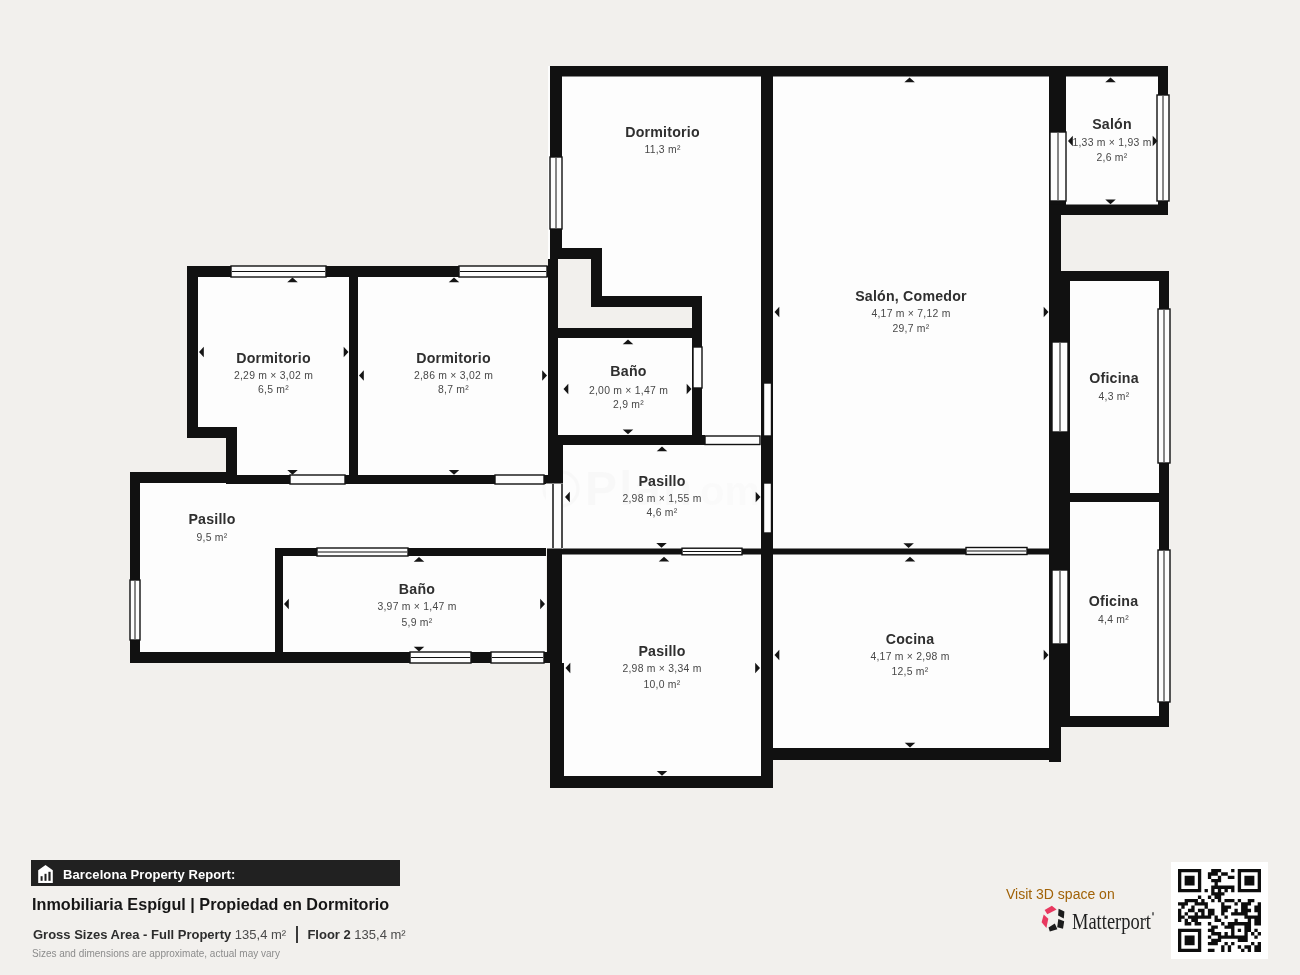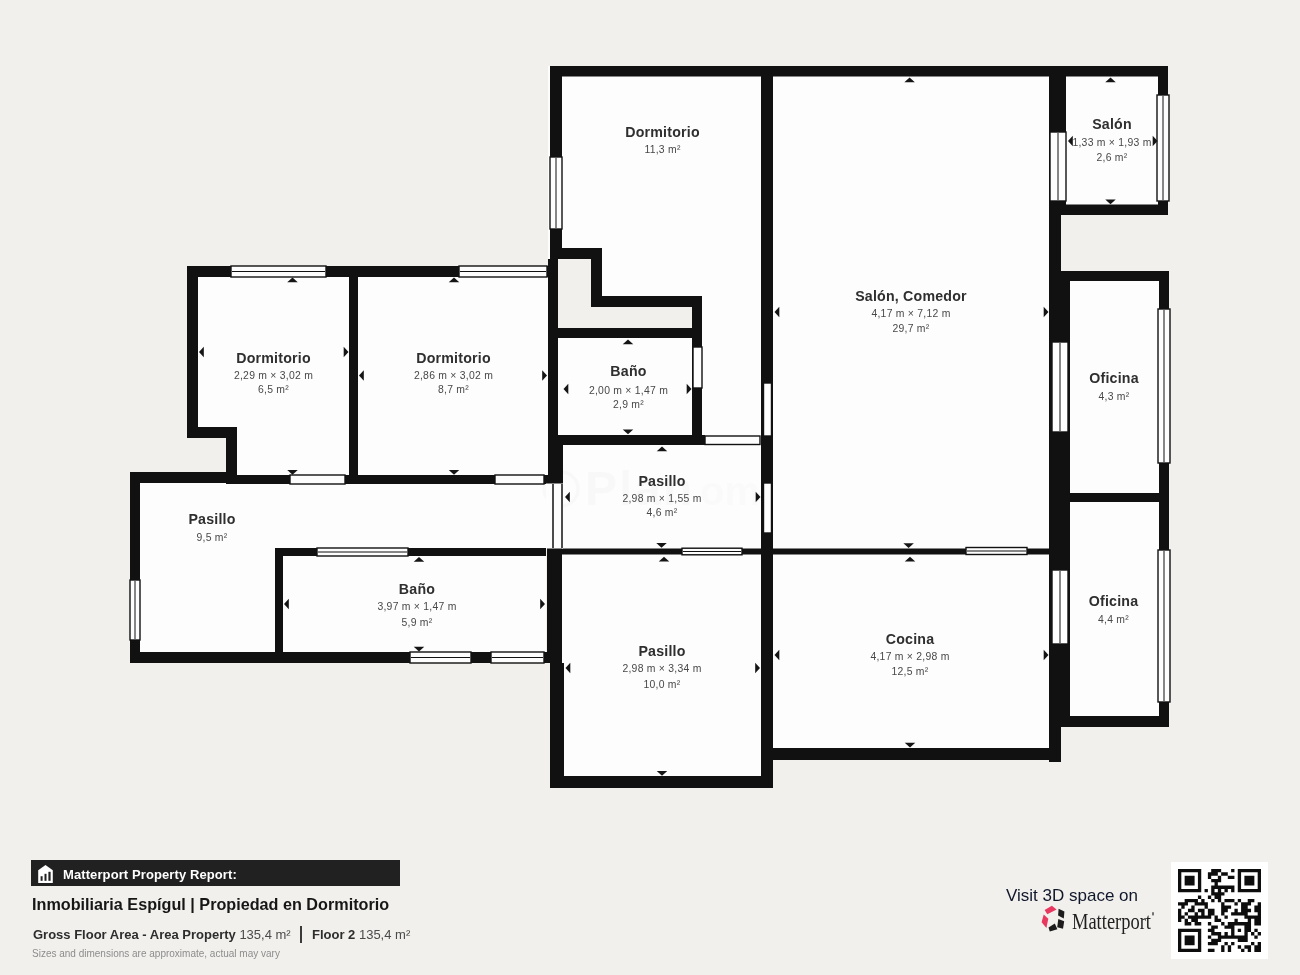--- a/index.html
+++ b/index.html
@@ -355,33 +355,33 @@
 
 <div class="abs" style="left:31px;top:860px;width:369px;height:26px;background:#212121;"></div>
 
 <svg class="abs" style="left:37px;top:864px" width="17" height="20" viewBox="0 0 17 20">
 <path d="M1.2 6.2 L8.5 1 L15.8 6.2 V19 H1.2 Z" fill="#fff"></path>
 <rect x="3.6" y="12.2" width="2" height="4.6" fill="#212121"></rect>
 <rect x="7.5" y="9.8" width="2" height="7" fill="#212121"></rect>
 <rect x="11.4" y="7.8" width="2.2" height="9" fill="#212121"></rect>
 </svg>
 
-<div class="abs" style="left:63px;top:867px;color:#fff;font-weight:bold;font-size:13px;letter-spacing:0.1px;">Matterport Property Report:</div>
+<div class="abs" style="left:63px;top:867px;color:#fff;font-weight:bold;font-size:13px;letter-spacing:0.1px;">Barcelona Property Report:</div>
 
 <div class="abs" style="left:32px;top:894.5px;color:#161616;font-weight:bold;font-size:16.2px;">Inmobiliaria Espígul | Propiedad en Dormitorio</div>
 
 <div class="abs" style="left:33px;top:926px;font-size:13px;color:#2d2d2d;">
-<b>Gross Floor Area - Area Property</b> <span style="color:#4a4a4a">135,4 m²</span>
+<b>Gross Sizes Area - Full Property</b> <span style="color:#4a4a4a">135,4 m²</span>
 <span style="display:inline-block;width:2px;height:17px;background:#3a3a3a;margin:0 6px -4px 6px;"></span>
 <b>Floor 2</b> <span style="color:#4a4a4a">135,4 m²</span>
 </div>
 
 <div class="abs" style="left:32px;top:947.5px;font-size:10px;color:#8c8c8c;">Sizes and dimensions are approximate, actual may vary</div>
 
-<div class="abs" style="left:1006px;top:885.8px;font-size:17px;color:#0f172a;">Visit 3D space on</div>
+<div class="abs" style="left:1006px;top:885.8px;font-size:14px;color:#a16207;">Visit 3D space on</div>
 
 <svg class="abs" style="left:1040px;top:903px" width="28" height="31" viewBox="0 0 28 31">
 <path d="M4.6 6.9 L11.9 2.7 L16.6 6.5 L7.3 11.3 Z" fill="#e8385f"></path>
 <path d="M18.6 5.8 L24.4 8.6 L23.8 15.5 L18.1 12.4 Z" fill="#1c1c1c"></path>
 <path d="M3.7 11.6 L8.3 15.7 L6.4 25.0 L1.6 19.2 Z" fill="#e8385f"></path>
 <path d="M18.3 15.9 L24.2 18.2 L23.0 25.8 L17.2 24.3 Z" fill="#1c1c1c"></path>
 <path d="M8.5 24.4 L14.8 20.6 L17.4 26.2 L9.8 28.6 Z" fill="#1c1c1c"></path>
 </svg>
 
 <svg class="abs" style="left:1068px;top:906px" width="92" height="28" viewBox="0 0 92 28">

